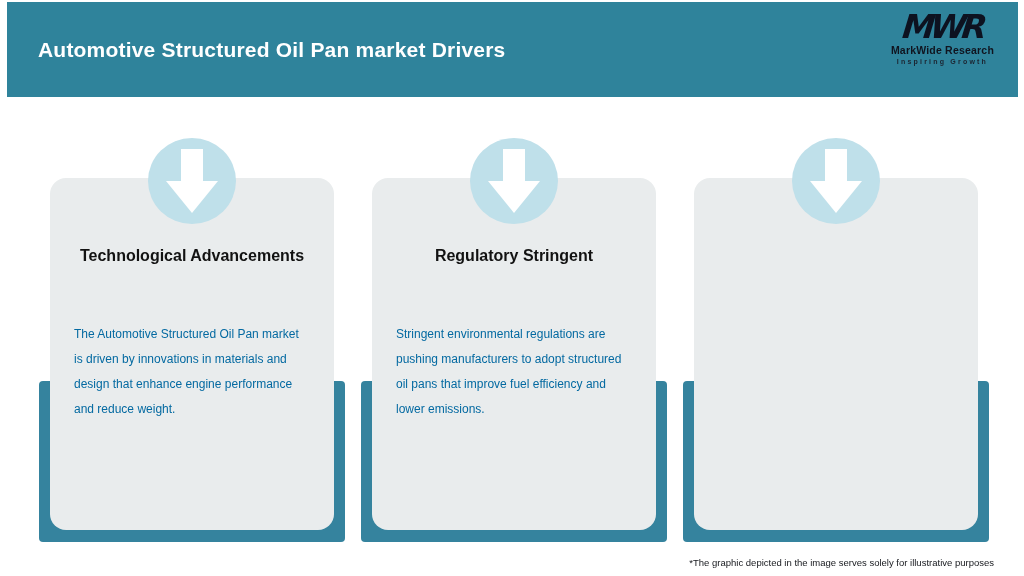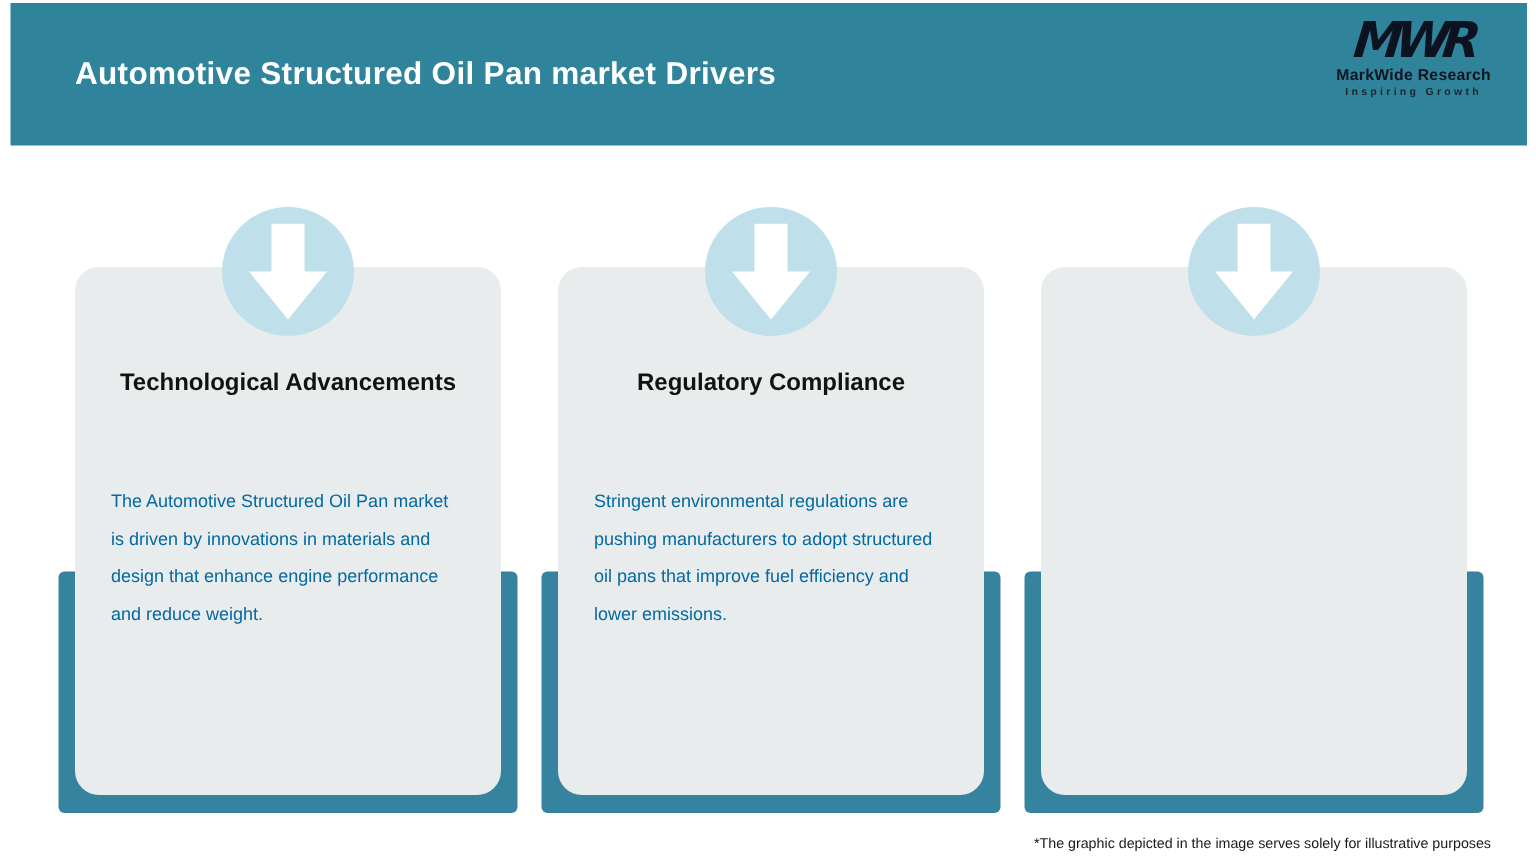--- a/index.html
+++ b/index.html
@@ -12,21 +12,21 @@
   .page { position:absolute; inset:0; background:#ffffff; }
 
   
   .header {
     position:absolute; left:7px; top:2px; width:1011px; height:95px;
     background:#2f839b;
     display:flex; align-items:center;
   }
   .header-title {
     color:#ffffff; font-size:21px; font-weight:bold;
-    margin-left:43px; letter-spacing:0.2px;
+    margin-left:31px; letter-spacing:0.2px;
   }
   .logo {
     position:absolute; right:24px; top:8px;
     text-align:center; color:#10141f; line-height:1;
   }
   .logo-monogram {
     font-family:"DejaVu Sans", sans-serif;
     font-size:33px; font-weight:800; font-style:italic;
     letter-spacing:-5px; transform:skewX(-6deg);
     color:#0d1220;
@@ -99,21 +99,21 @@
       <svg width="56" height="66" viewBox="0 0 56 66" aria-hidden="true">
         <rect x="17" y="0" width="22" height="34" fill="#ffffff"></rect>
         <polygon points="2,32 54,32 28,64" fill="#ffffff"></polygon>
       </svg>
     </div>
   </div>
 
   <div class="card-col col-2">
     <div class="underlay"></div>
     <div class="card">
-      <h3 class="card-title">Regulatory Compliance</h3>
+      <h3 class="card-title">Regulatory Stringent</h3>
       <p class="card-desc">Stringent environmental regulations are pushing manufacturers to adopt structured oil pans that improve fuel efficiency and lower emissions.</p>
     </div>
     <div class="circle">
       <svg width="56" height="66" viewBox="0 0 56 66" aria-hidden="true">
         <rect x="17" y="0" width="22" height="34" fill="#ffffff"></rect>
         <polygon points="2,32 54,32 28,64" fill="#ffffff"></polygon>
       </svg>
     </div>
   </div>
 

